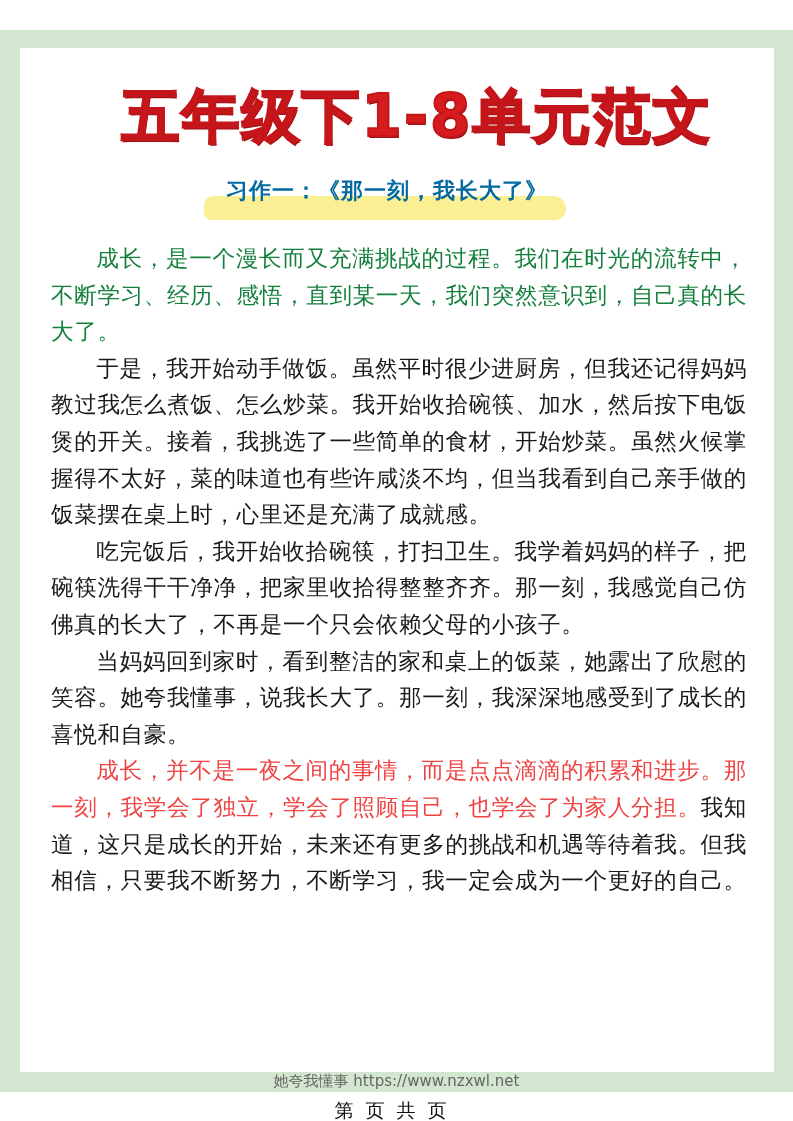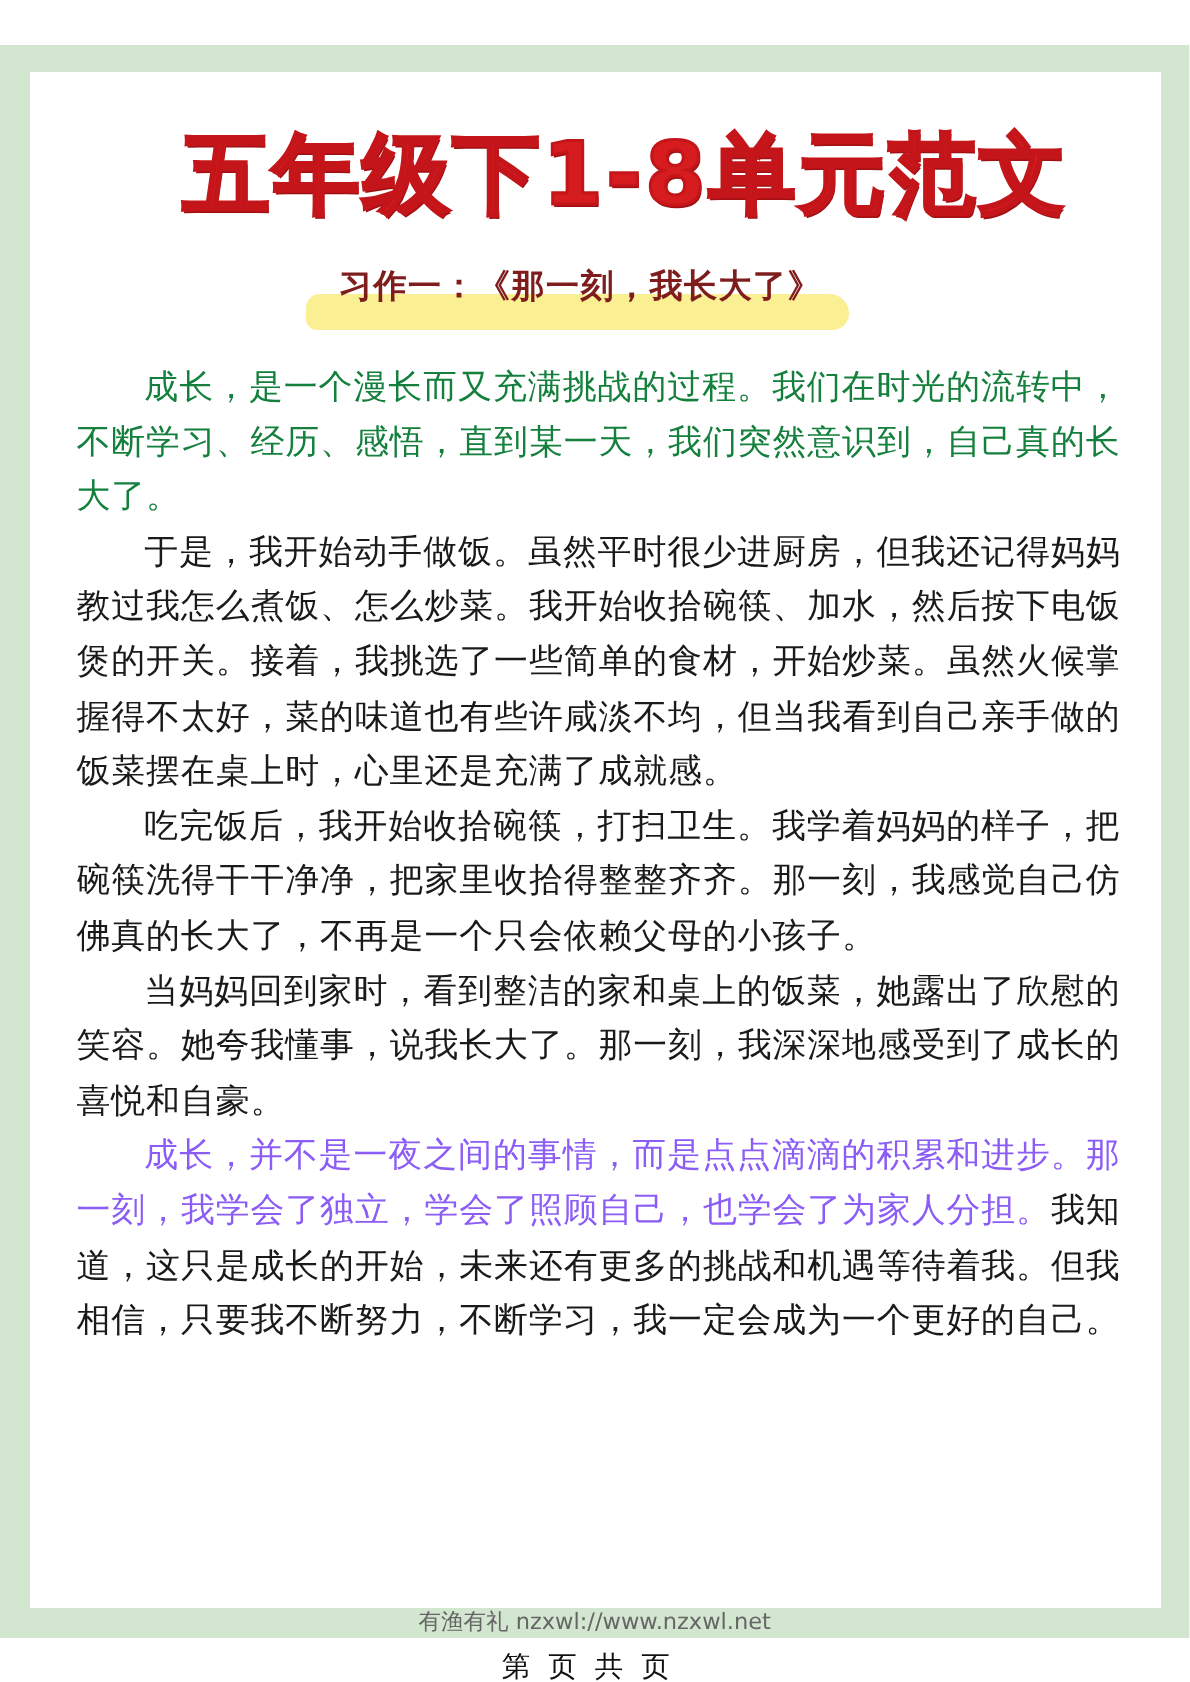--- a/index.html
+++ b/index.html
@@ -26,21 +26,21 @@
   }
   .subtitle-wrap {
     position: absolute; left: 182px; top: 120px; width: 390px; height: 54px;
   }
   .highlight {
     position: absolute; left: 2px; top: 28px; width: 362px; height: 24px;
     background: #faee8c; border-radius: 10px 14px 12px 8px; opacity: 0.95;
   }
   .subtitle {
     position: absolute; left: 0; top: 8px; width: 370px; text-align: center;
-    font-size: 22px; font-weight: bold; color: #7f1d1d; letter-spacing: 1px;
+    font-size: 22px; font-weight: bold; color: #0369a1; letter-spacing: 1px;
   }
   .article {
     position: absolute; left: 31px; top: 192px; width: 696px;
     font-size: 22.6px; line-height: 36.6px; color: #1a1a1a;
     letter-spacing: 0.6px; text-align: justify;
   }
   .article p { margin: 0; text-indent: 2em; }
   .article p.red { color: #15803d; }
   .watermark {
     position: absolute; left: 0; top: 1072px; width: 793px; height: 18px;
@@ -61,19 +61,19 @@
     <div class="subtitle-wrap">
       <div class="highlight"></div>
       <div class="subtitle">习作一：《那一刻，我长大了》</div>
     </div>
 
     <div class="article">
       <p class="red">成长，是一个漫长而又充满挑战的过程。我们在时光的流转中，不断学习、经历、感悟，直到某一天，我们突然意识到，自己真的长大了。</p>
       <p>于是，我开始动手做饭。虽然平时很少进厨房，但我还记得妈妈教过我怎么煮饭、怎么炒菜。我开始收拾碗筷、加水，然后按下电饭煲的开关。接着，我挑选了一些简单的食材，开始炒菜。虽然火候掌握得不太好，菜的味道也有些许咸淡不均，但当我看到自己亲手做的饭菜摆在桌上时，心里还是充满了成就感。</p>
       <p>吃完饭后，我开始收拾碗筷，打扫卫生。我学着妈妈的样子，把碗筷洗得干干净净，把家里收拾得整整齐齐。那一刻，我感觉自己仿佛真的长大了，不再是一个只会依赖父母的小孩子。</p>
       <p>当妈妈回到家时，看到整洁的家和桌上的饭菜，她露出了欣慰的笑容。她夸我懂事，说我长大了。那一刻，我深深地感受到了成长的喜悦和自豪。</p>
-      <p><span class="redspan" style="color:#8b5cf6">成长，并不是一夜之间的事情，而是点点滴滴的积累和进步。那一刻，我学会了独立，学会了照顾自己，也学会了为家人分担。</span><span>我知道，这只是成长的开始，未来还有更多的挑战和机遇等待着我。但我相信，只要我不断努力，不断学习，我一定会成为一个更好的自己。</span></p>
+      <p><span class="redspan" style="color:#ef4444">成长，并不是一夜之间的事情，而是点点滴滴的积累和进步。那一刻，我学会了独立，学会了照顾自己，也学会了为家人分担。</span><span>我知道，这只是成长的开始，未来还有更多的挑战和机遇等待着我。但我相信，只要我不断努力，不断学习，我一定会成为一个更好的自己。</span></p>
     </div>
   </div>
 </div>
 
-<div class="watermark">有渔有礼 nzxwl://www.nzxwl.net</div>
+<div class="watermark">她夸我懂事 https://www.nzxwl.net</div>
 <div class="pager">第页共页</div>
 
 </body></html>

